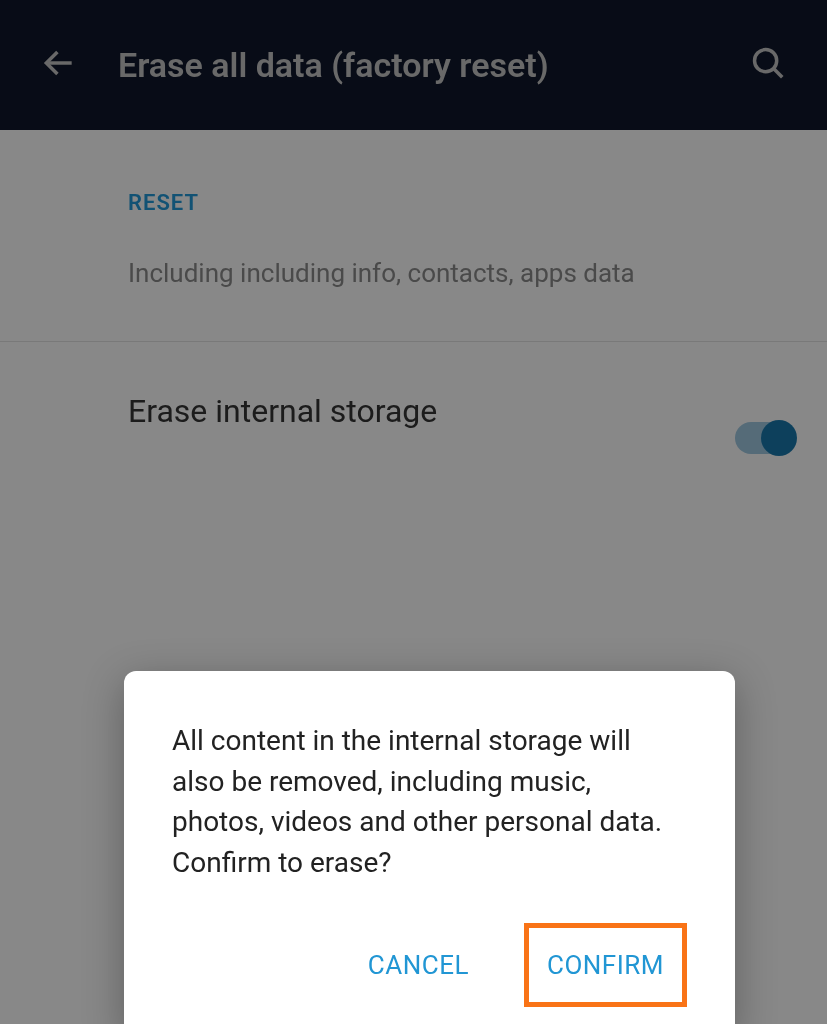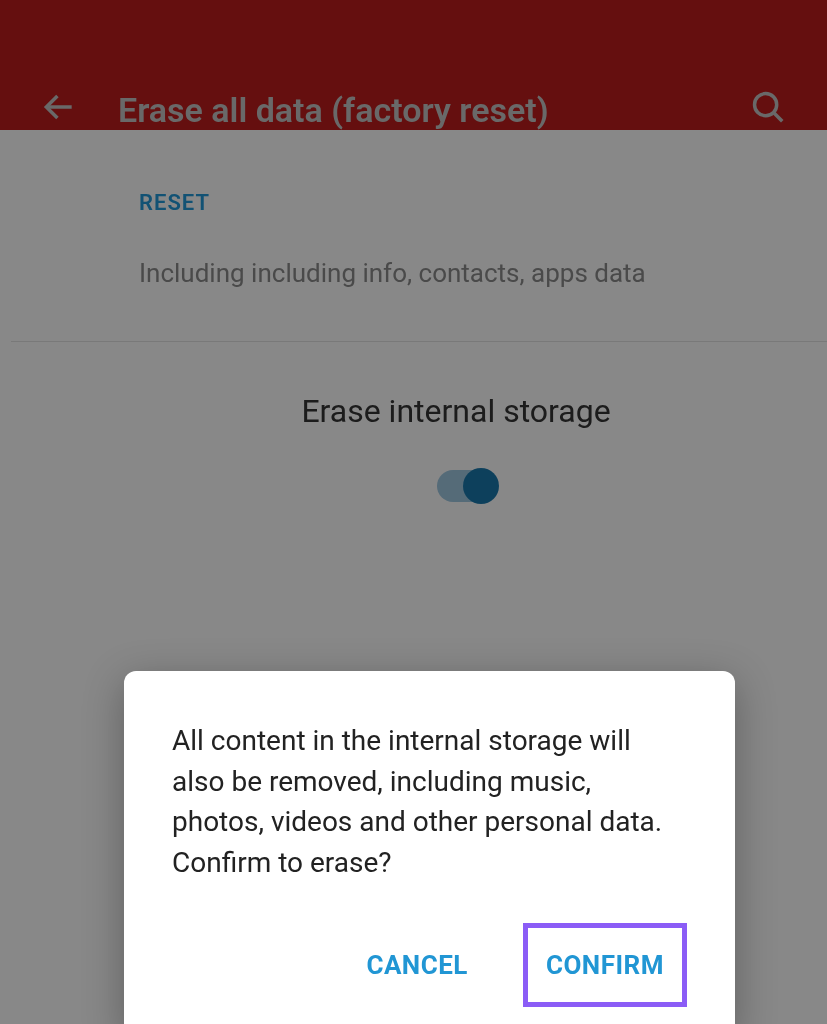--- a/index.html
+++ b/index.html
@@ -9,42 +9,41 @@
       font-family: -apple-system, BlinkMacSystemFont, "Segoe UI", Roboto, Helvetica, Arial, sans-serif;
     }
     body {
       width: 827px;
       height: 1024px;
       background: #f7f7f7;
       position: relative;
       overflow: hidden;
     }
     .header {
-      background: #b91c1c;
+      background: #0f172a;
       height: 130px;
       display: flex;
-      align-items: flex-end;
+      align-items: center;
       padding: 0 40px;
     }
     .back-arrow {
       color: #c0c0c0;
       margin-right: 40px;
     }
     .header-title {
       color: #c0c0c0;
       font-size: 34px;
       font-weight: 600;
       flex: 1;
     }
     .search-icon {
       color: #c0c0c0;
     }
     .content {
       padding: 60px 34px 0 128px;
-      margin-left: 11px;
     }
     .section-label {
       color: #2196d4;
       font-size: 22px;
       font-weight: 600;
       letter-spacing: 1px;
       margin-bottom: 40px;
     }
     .item-title {
       color: #333;
@@ -59,22 +58,21 @@
       line-height: 1.4;
     }
     .divider {
       height: 1px;
       background: #ddd;
       margin: 50px 0 50px -128px;
       width: 827px;
     }
     .optional-row {
       display: flex;
-      align-items: center;
-      flex-direction: column;
+      align-items: flex-start;
     }
     .optional-text {
       flex: 1;
       padding-right: 20px;
     }
     .toggle {
       width: 58px;
       height: 32px;
       background: #9bc3db;
       border-radius: 16px;
@@ -116,27 +114,27 @@
     }
     .dialog-buttons {
       display: flex;
       justify-content: flex-end;
       gap: 45px;
       align-items: center;
     }
     .dialog-btn {
       color: #2196d4;
       font-size: 26px;
-      font-weight: 700;
+      font-weight: 400;
       letter-spacing: 0.5px;
       cursor: pointer;
       padding: 12px 10px;
     }
     .confirm-highlight {
-      border: 5px solid #8b5cf6;
+      border: 5px solid #f97316;
       padding: 22px 18px;
     }
   </style>
 </head>
 <body>
 
 <div class="header">
   <div class="back-arrow">
     <svg width="38" height="38" viewBox="0 0 24 24" fill="none" stroke="currentColor" stroke-width="2.2">
       <line x1="20" y1="12" x2="4" y2="12"></line>

